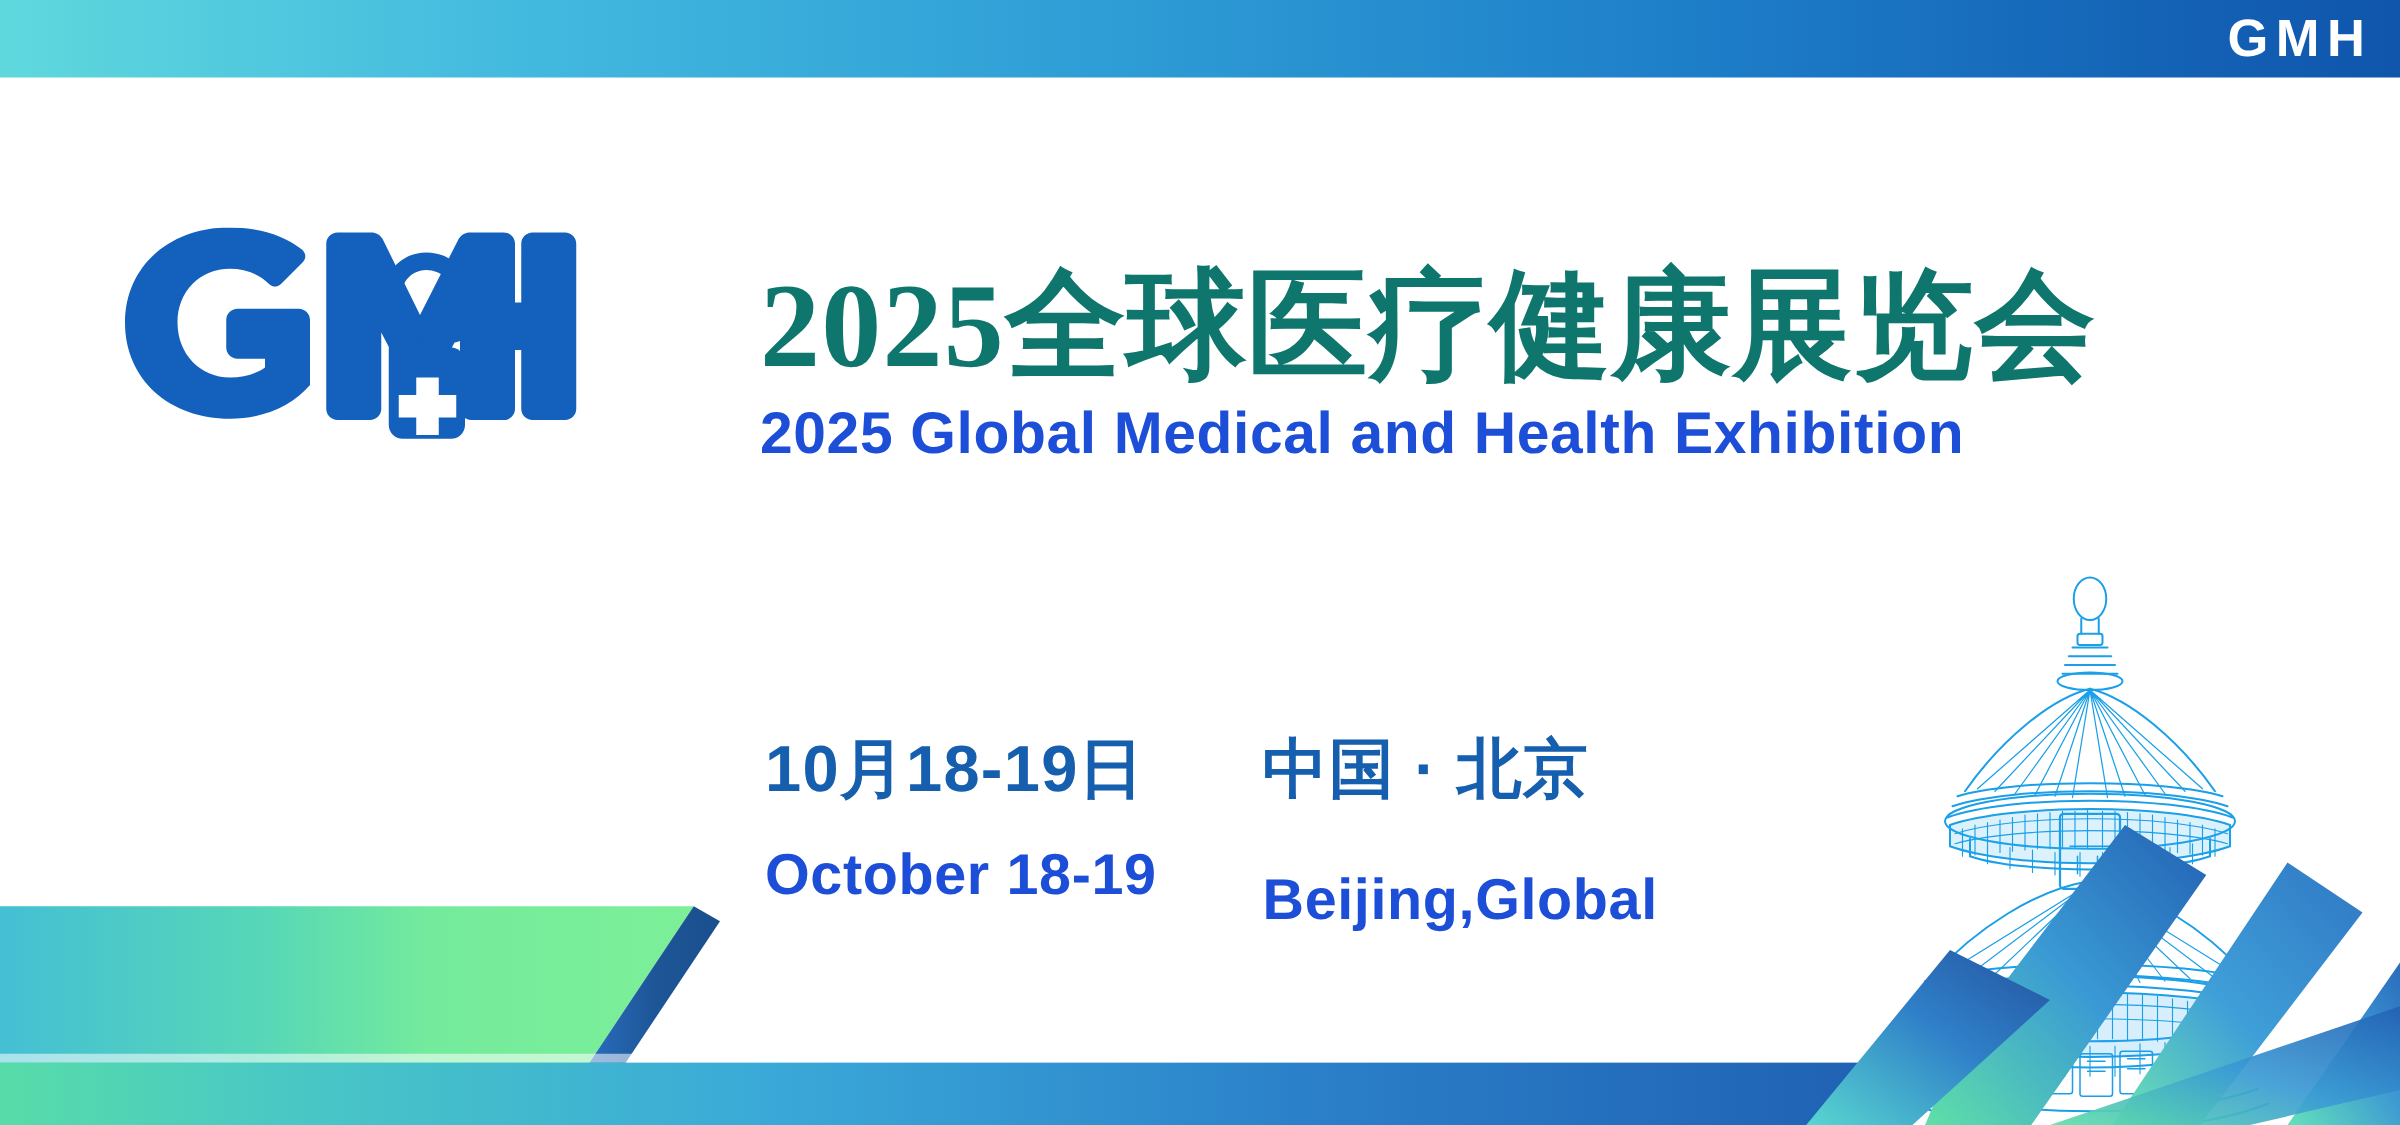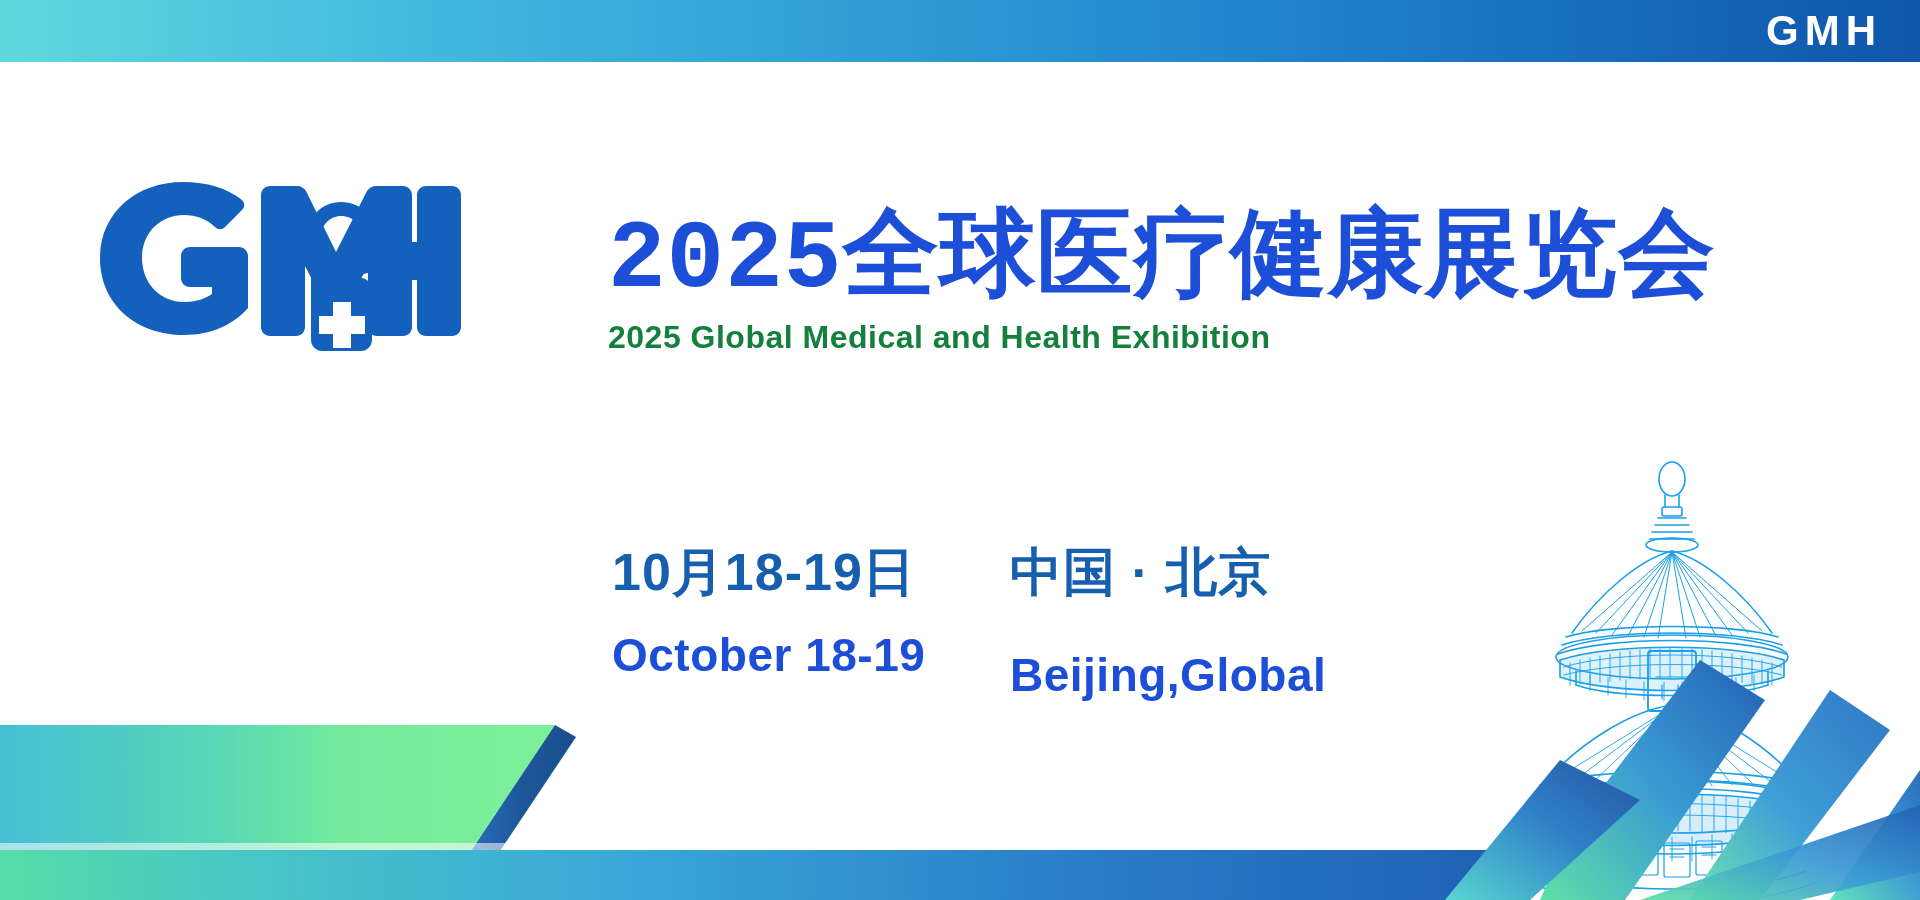--- a/index.html
+++ b/index.html
@@ -22,21 +22,21 @@
   .topbar {
     position: absolute;
     left: 0; top: 0;
     width: 1920px;
     height: 62px;
     background: linear-gradient(90deg, #5fd8dd 0%, #42b9df 22%, #2f9ed6 45%, #1e7fc9 70%, #0f55ac 100%);
     z-index: 30;
   }
   .topbar-title {
     position: absolute;
-    right: 38px;
+    right: 22px;
     top: 50%;
     transform: translateY(-50%);
     color: #ffffff;
     font-size: 42px;
     font-weight: bold;
     letter-spacing: 6px;
     line-height: 1;
     font-family: "Liberation Sans", sans-serif;
   }
 
@@ -64,49 +64,49 @@
   .logo-mark svg { display:block; }
 
   
   .title-block {
     position: absolute;
     left: 608px;
     top: 212px;
     z-index: 12;
   }
   .title-cn {
-    color: #1d4ed8;
+    color: #0f766e;
     font-size: 96px;
     font-weight: bold;
     line-height: 1.02;
     letter-spacing: 1px;
     white-space: nowrap;
-    font-family: Liberation Mono, monospace;
+    font-family: Liberation Serif, serif;
   }
   .title-en {
-    color: #15803d;
-    font-size: 32px;
+    color: #1d4ed8;
+    font-size: 47px;
     font-weight: bold;
     line-height: 1.1;
     letter-spacing: 0.5px;
     white-space: nowrap;
     margin-top: 10px;
     font-family: "Liberation Sans", sans-serif;
   }
 
   
   .info {
     position: absolute;
     left: 612px;
     top: 540px;
     z-index: 12;
     display: flex;
     flex-direction: row;
   }
-  .info-col { display:flex; flex-direction: column; }
+  .info-col { display:flex; flex-direction: column; margin-top: 44px; }
   .info-col.date { width: 310px; }
   .info-col.place { width: 420px; padding-left: 88px; gap: 20px; }
   .info-cn {
     color: #155fae;
     font-size: 52px;
     font-weight: bold;
     line-height: 1.25;
     white-space: nowrap;
     letter-spacing: 1px;
     font-family: "Liberation Sans", sans-serif;

